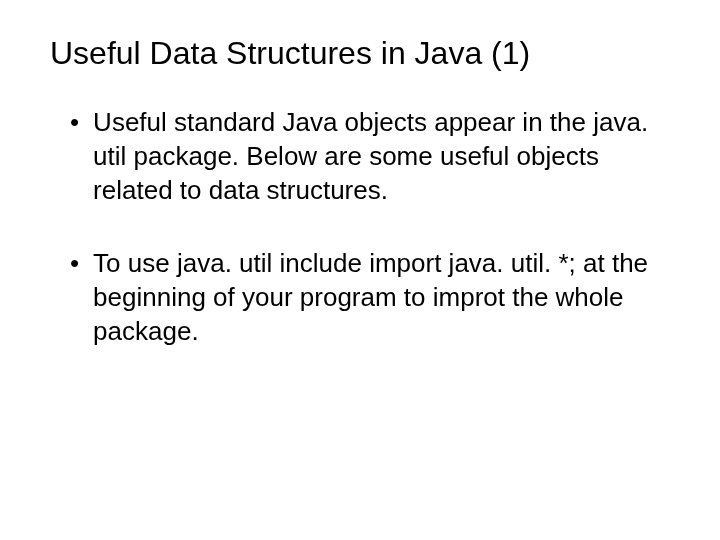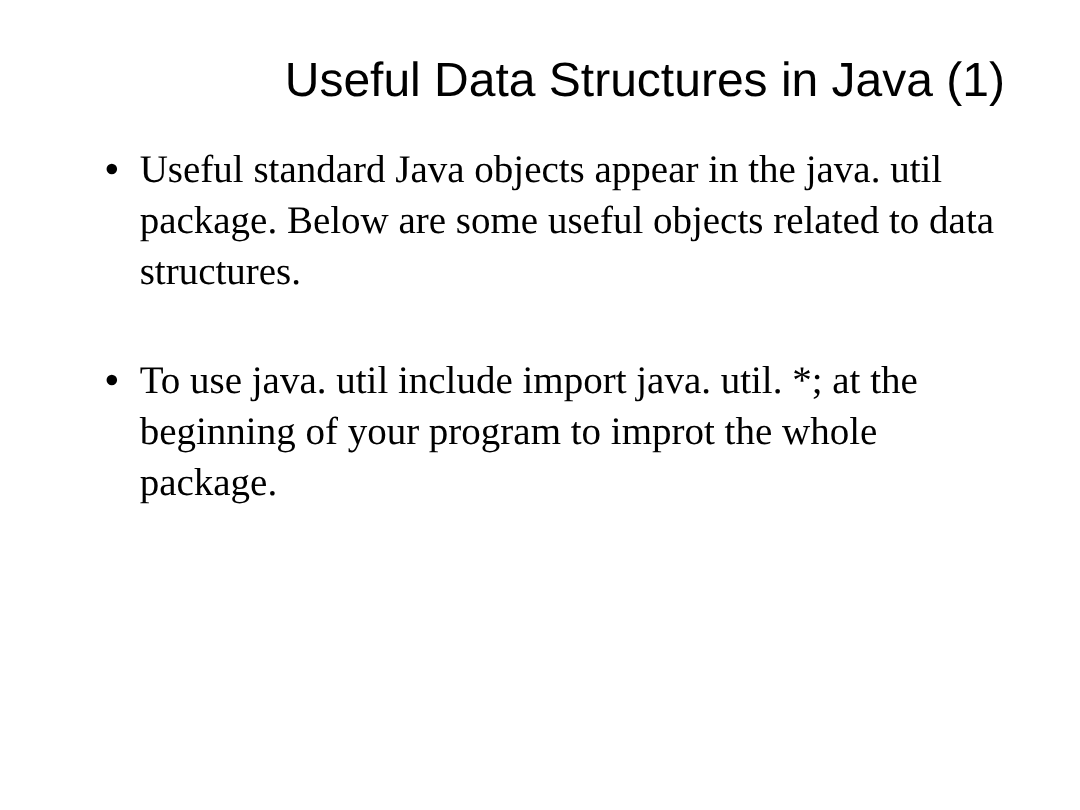--- a/index.html
+++ b/index.html
@@ -11,42 +11,41 @@
       width: 720px;
       height: 540px;
       background: #ffffff;
       font-family: Arial, Helvetica, sans-serif;
       color: #000000;
       padding: 30px 50px;
     }
     .title {
       font-size: 32px;
       font-weight: normal;
-      text-align: right;
-      margin-bottom: 24px;
+      text-align: left;
+      margin-bottom: 34px;
       margin-top: 5px;
     }
     .content {
       padding-left: 20px;
     }
     .bullet-item {
       display: flex;
       align-items: flex-start;
       margin-bottom: 40px;
     }
     .bullet-marker {
       font-size: 26px;
       margin-right: 14px;
       line-height: 1.3;
       flex-shrink: 0;
     }
     .bullet-text {
       font-size: 26px;
       line-height: 1.3;
-      font-family: Liberation Serif, serif;
     }
   </style>
 </head>
 <body>
 
 <h1 class="title">Useful Data Structures in Java (1)</h1>
 
 <div class="content">
   <div class="bullet-item">
     <span class="bullet-marker">•</span>

